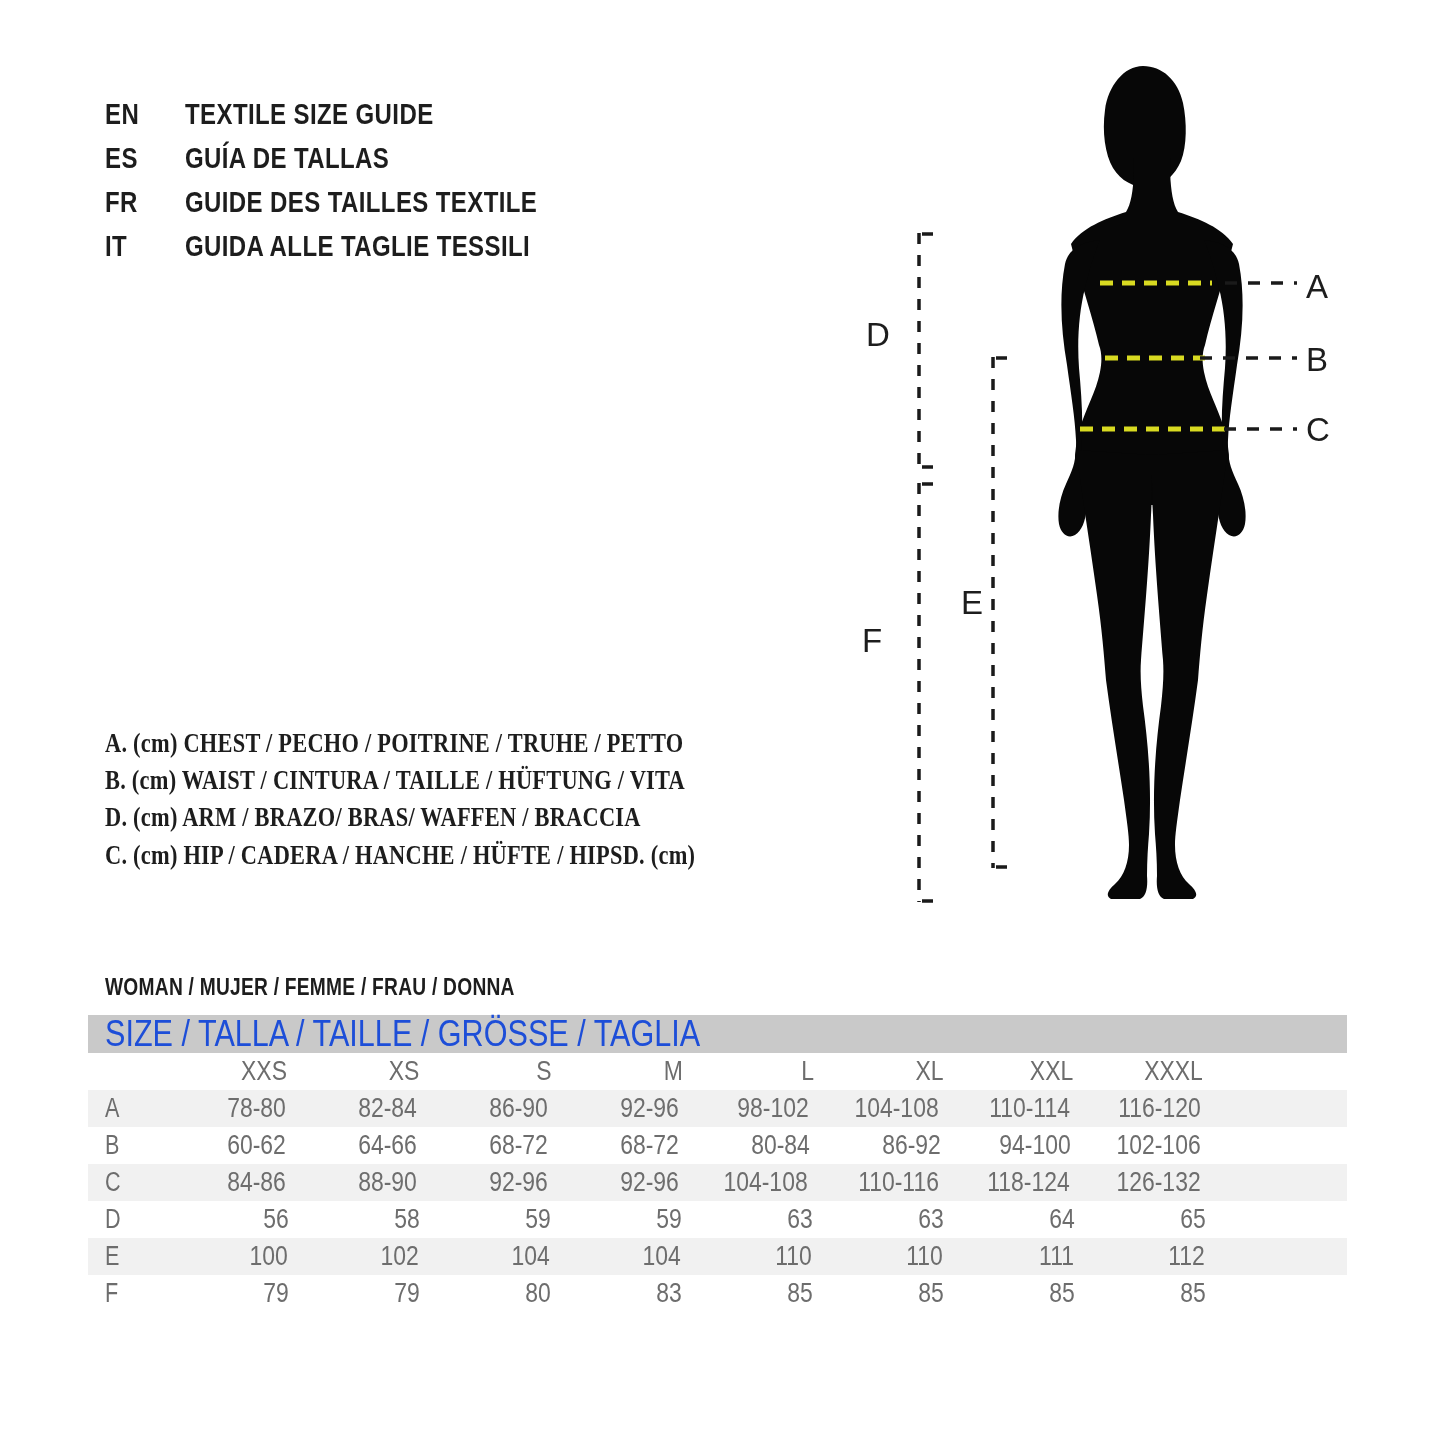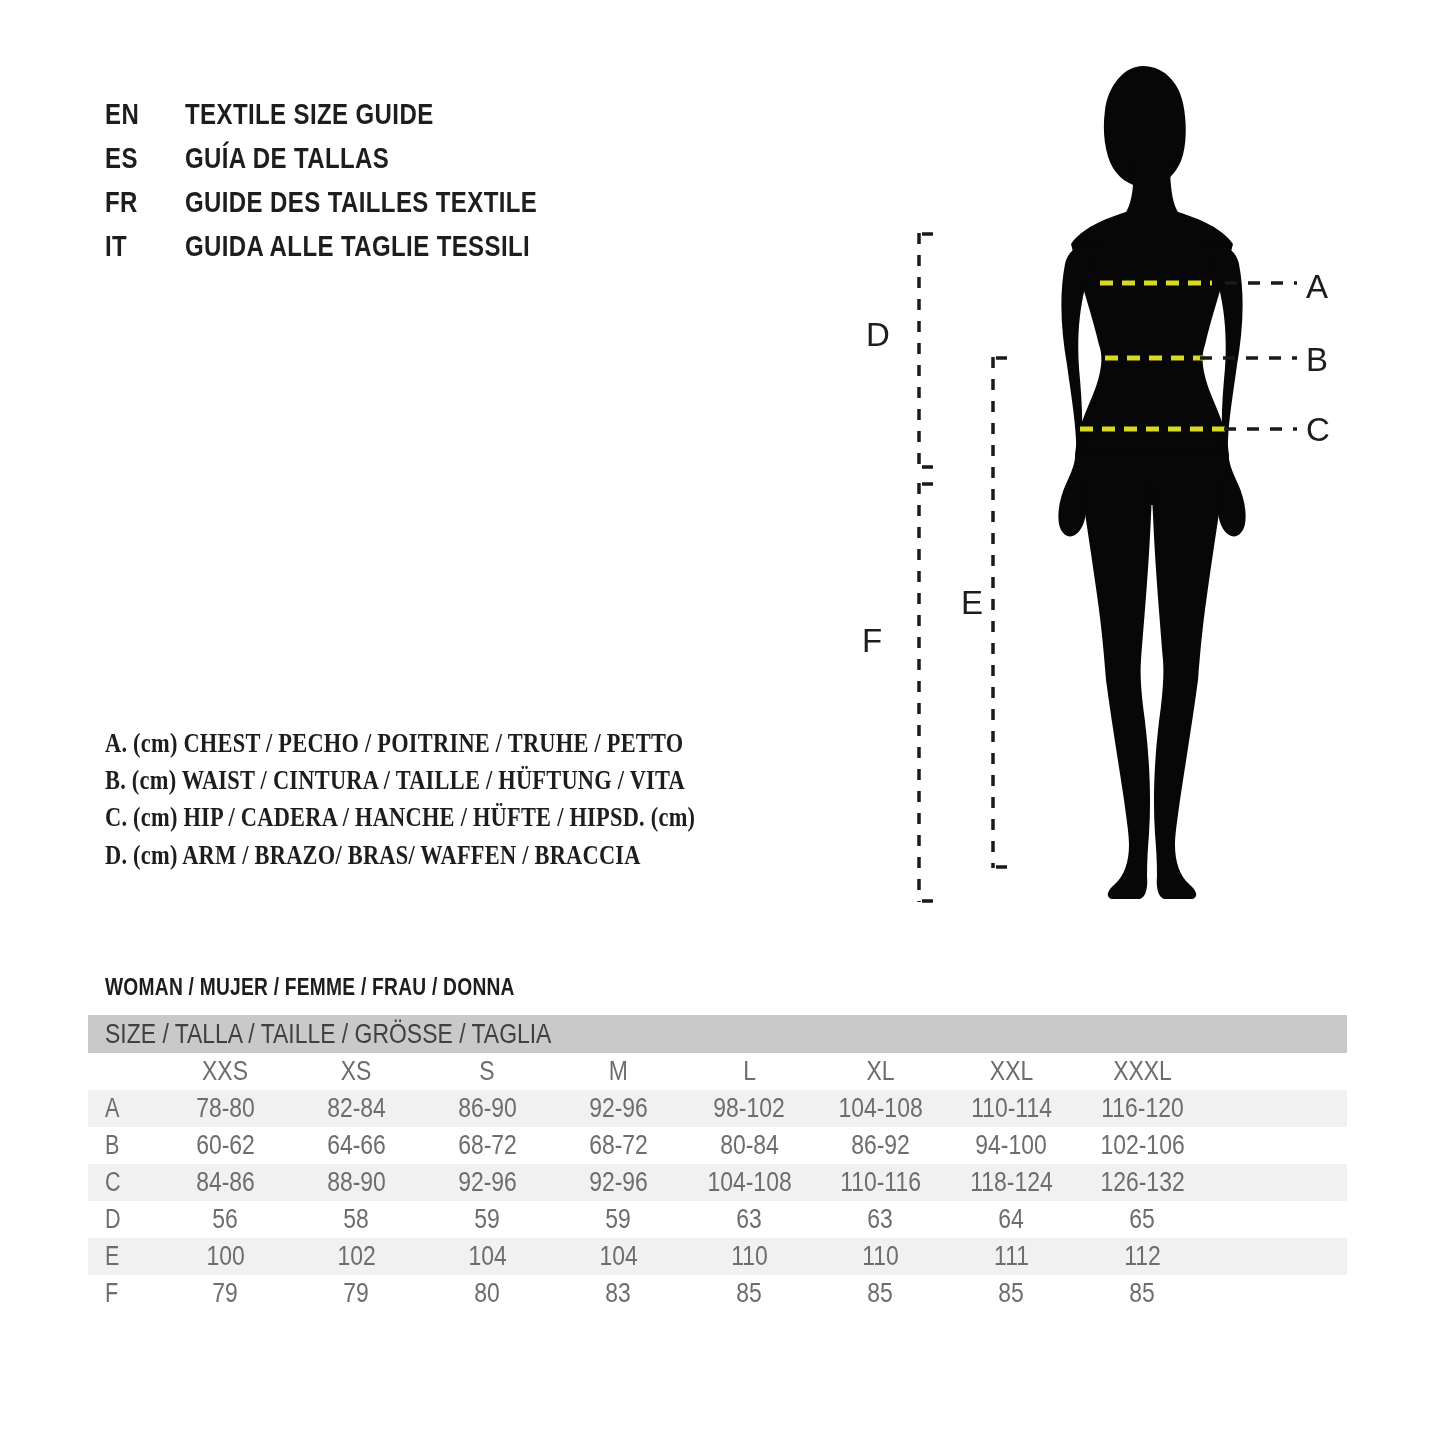--- a/index.html
+++ b/index.html
@@ -20,27 +20,27 @@
   .desc-block{position:absolute;left:105px;top:724px;}
   .desc-line{height:37.4px;display:flex;align-items:center;font-size:28px;font-weight:700;letter-spacing:0.3px;font-family:Liberation Serif, serif;}
 
   
   .woman-line{position:absolute;left:105px;top:972px;height:30px;display:flex;align-items:center;
     font-size:24px;font-weight:700;letter-spacing:0.3px;justify-content:flex-end;}
 
   
   .size-table{position:absolute;left:88px;top:1015px;width:1259px;}
   .t-header{height:38px;background:#c9c9c9;display:flex;align-items:center;padding-left:17px;
-    color:#404040;font-size:27px;font-weight:400;}
+    color:#1d4ed8;font-size:36px;font-weight:400;}
   .t-header .cond{transform:scaleX(0.85);}
   .t-row{display:grid;grid-template-columns:72px repeat(8,131px) 1fr;height:37px;align-items:center;
     color:#6d6d6d;font-size:27px;font-weight:400;}
   .t-row.alt{background:#f1f1f1;}
   .t-label{padding-left:17px;}
-  .t-cell{text-align:center;}
+  .t-cell{text-align:right;}
 
   
   .figure-svg{position:absolute;left:840px;top:58px;}
   .fig-letter{font-family:"Liberation Sans",sans-serif;font-size:33px;fill:#1d1d1d;}
 </style>
 </head>
 <body>
 
 <div class="canvas">
 
@@ -124,24 +124,24 @@
   </svg>
 
   <div class="desc-block">
       <div class="desc-line">
         <span class="cond">A. (cm) CHEST / PECHO / POITRINE / TRUHE / PETTO</span>
       </div>
       <div class="desc-line">
         <span class="cond">B. (cm) WAIST / CINTURA / TAILLE / HÜFTUNG / VITA</span>
       </div>
       <div class="desc-line">
+        <span class="cond">D. (cm) ARM / BRAZO/ BRAS/ WAFFEN / BRACCIA</span>
+      </div>
+      <div class="desc-line">
         <span class="cond">C. (cm) HIP / CADERA / HANCHE / HÜFTE / HIPSD. (cm)</span>
-      </div>
-      <div class="desc-line">
-        <span class="cond">D. (cm) ARM / BRAZO/ BRAS/ WAFFEN / BRACCIA</span>
       </div>
     </div>
 
   <div class="woman-line">
     <span class="cond">WOMAN / MUJER / FEMME / FRAU / DONNA</span>
   </div>
 
   <div class="size-table">
     <div class="t-header">
       <span class="cond">SIZE / TALLA / TAILLE / GRÖSSE / TAGLIA</span>

